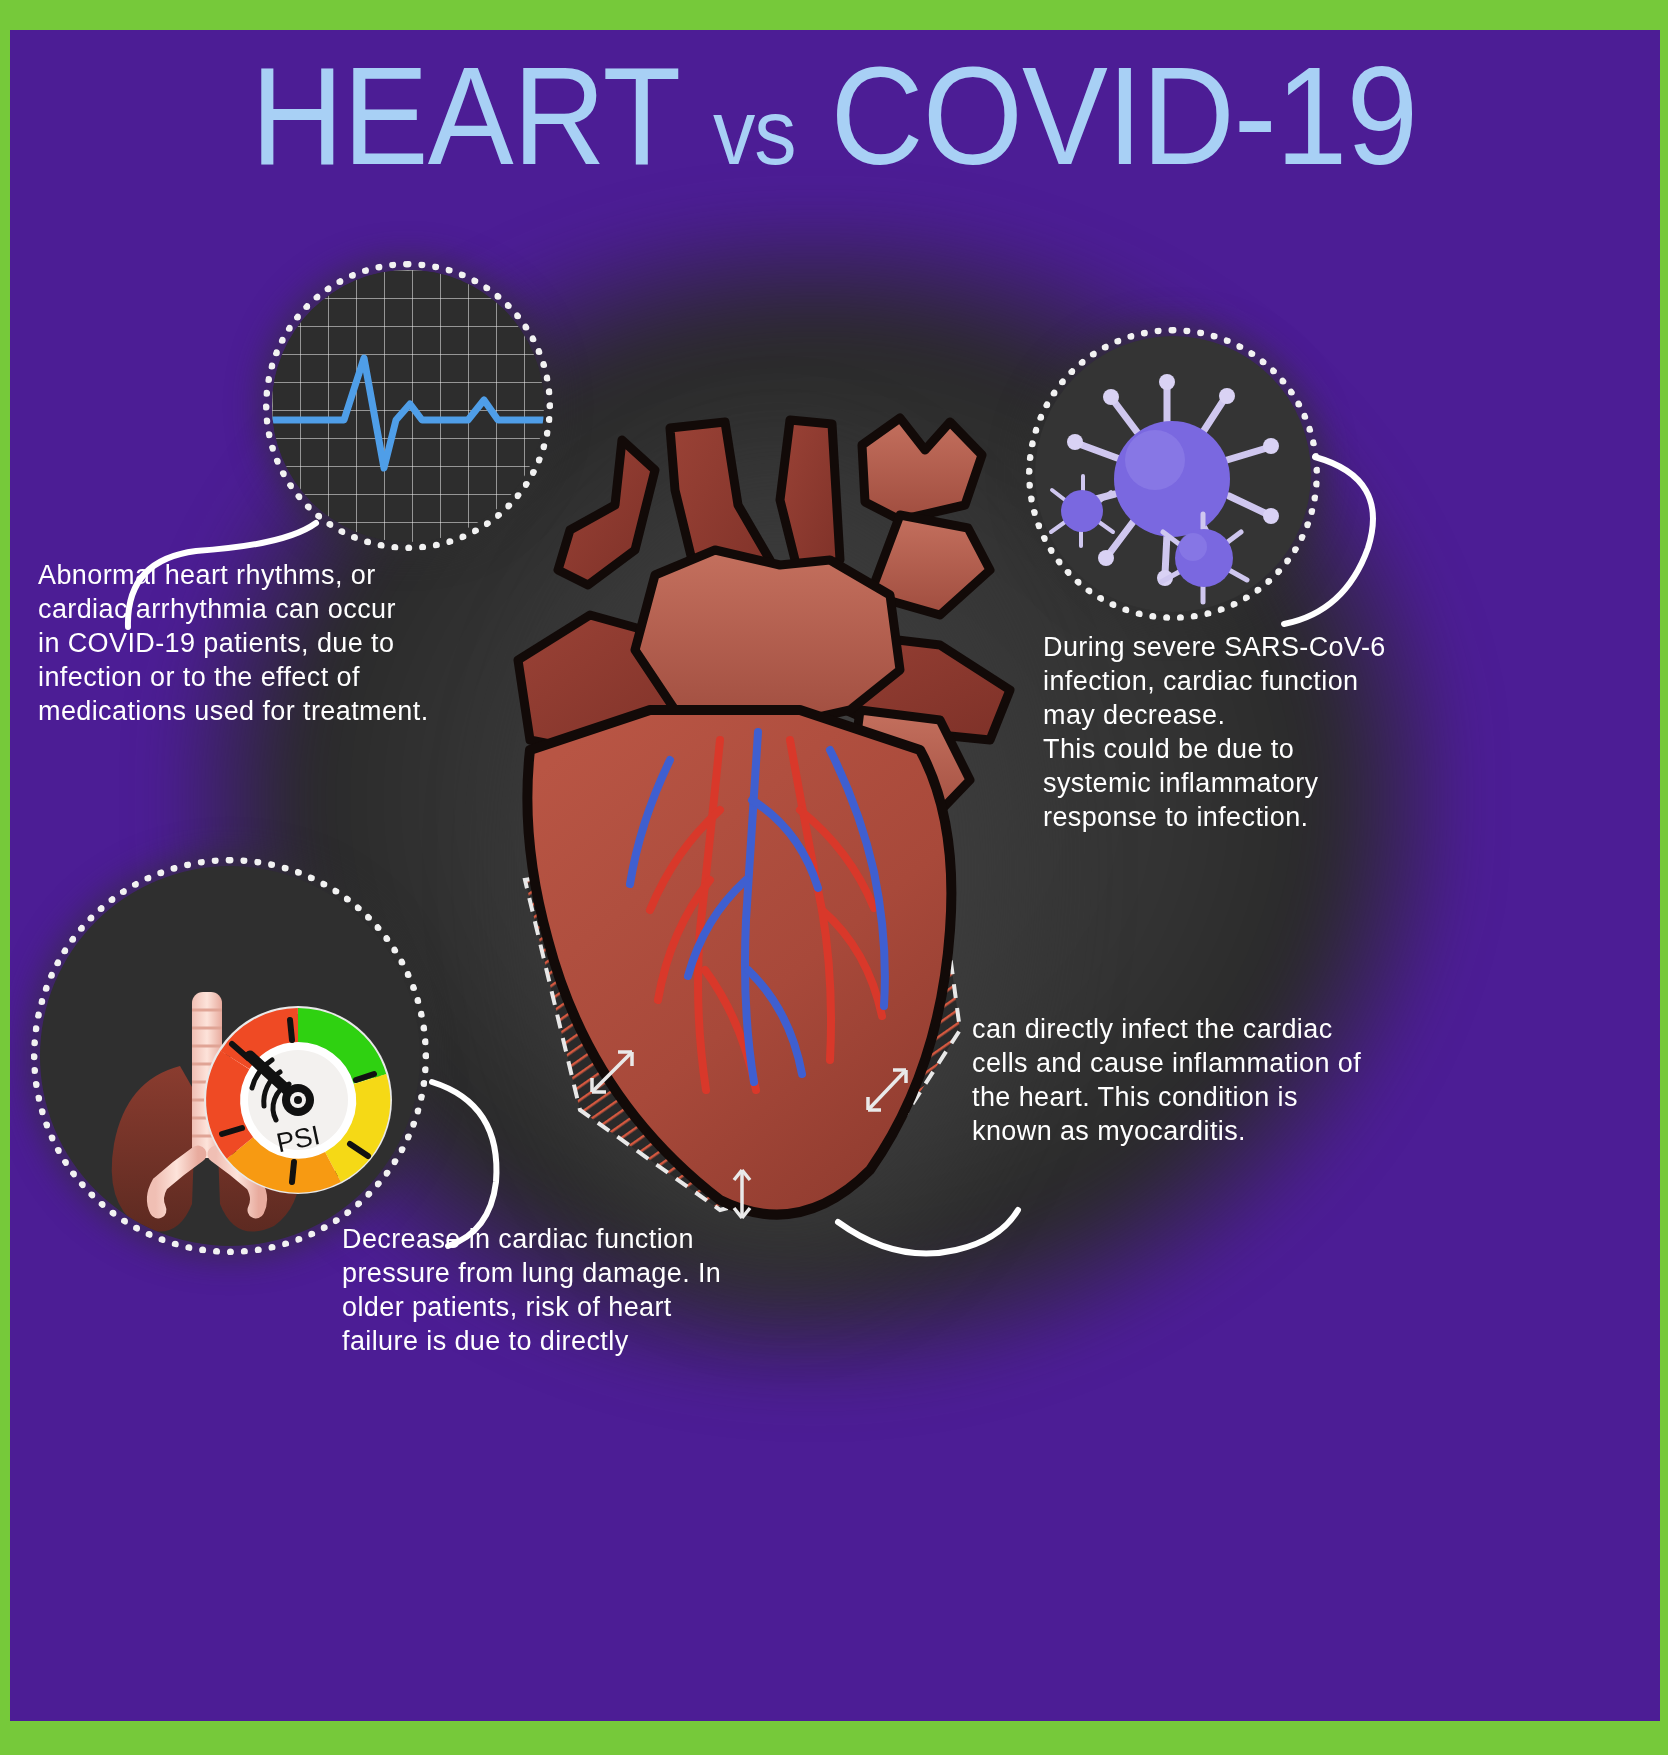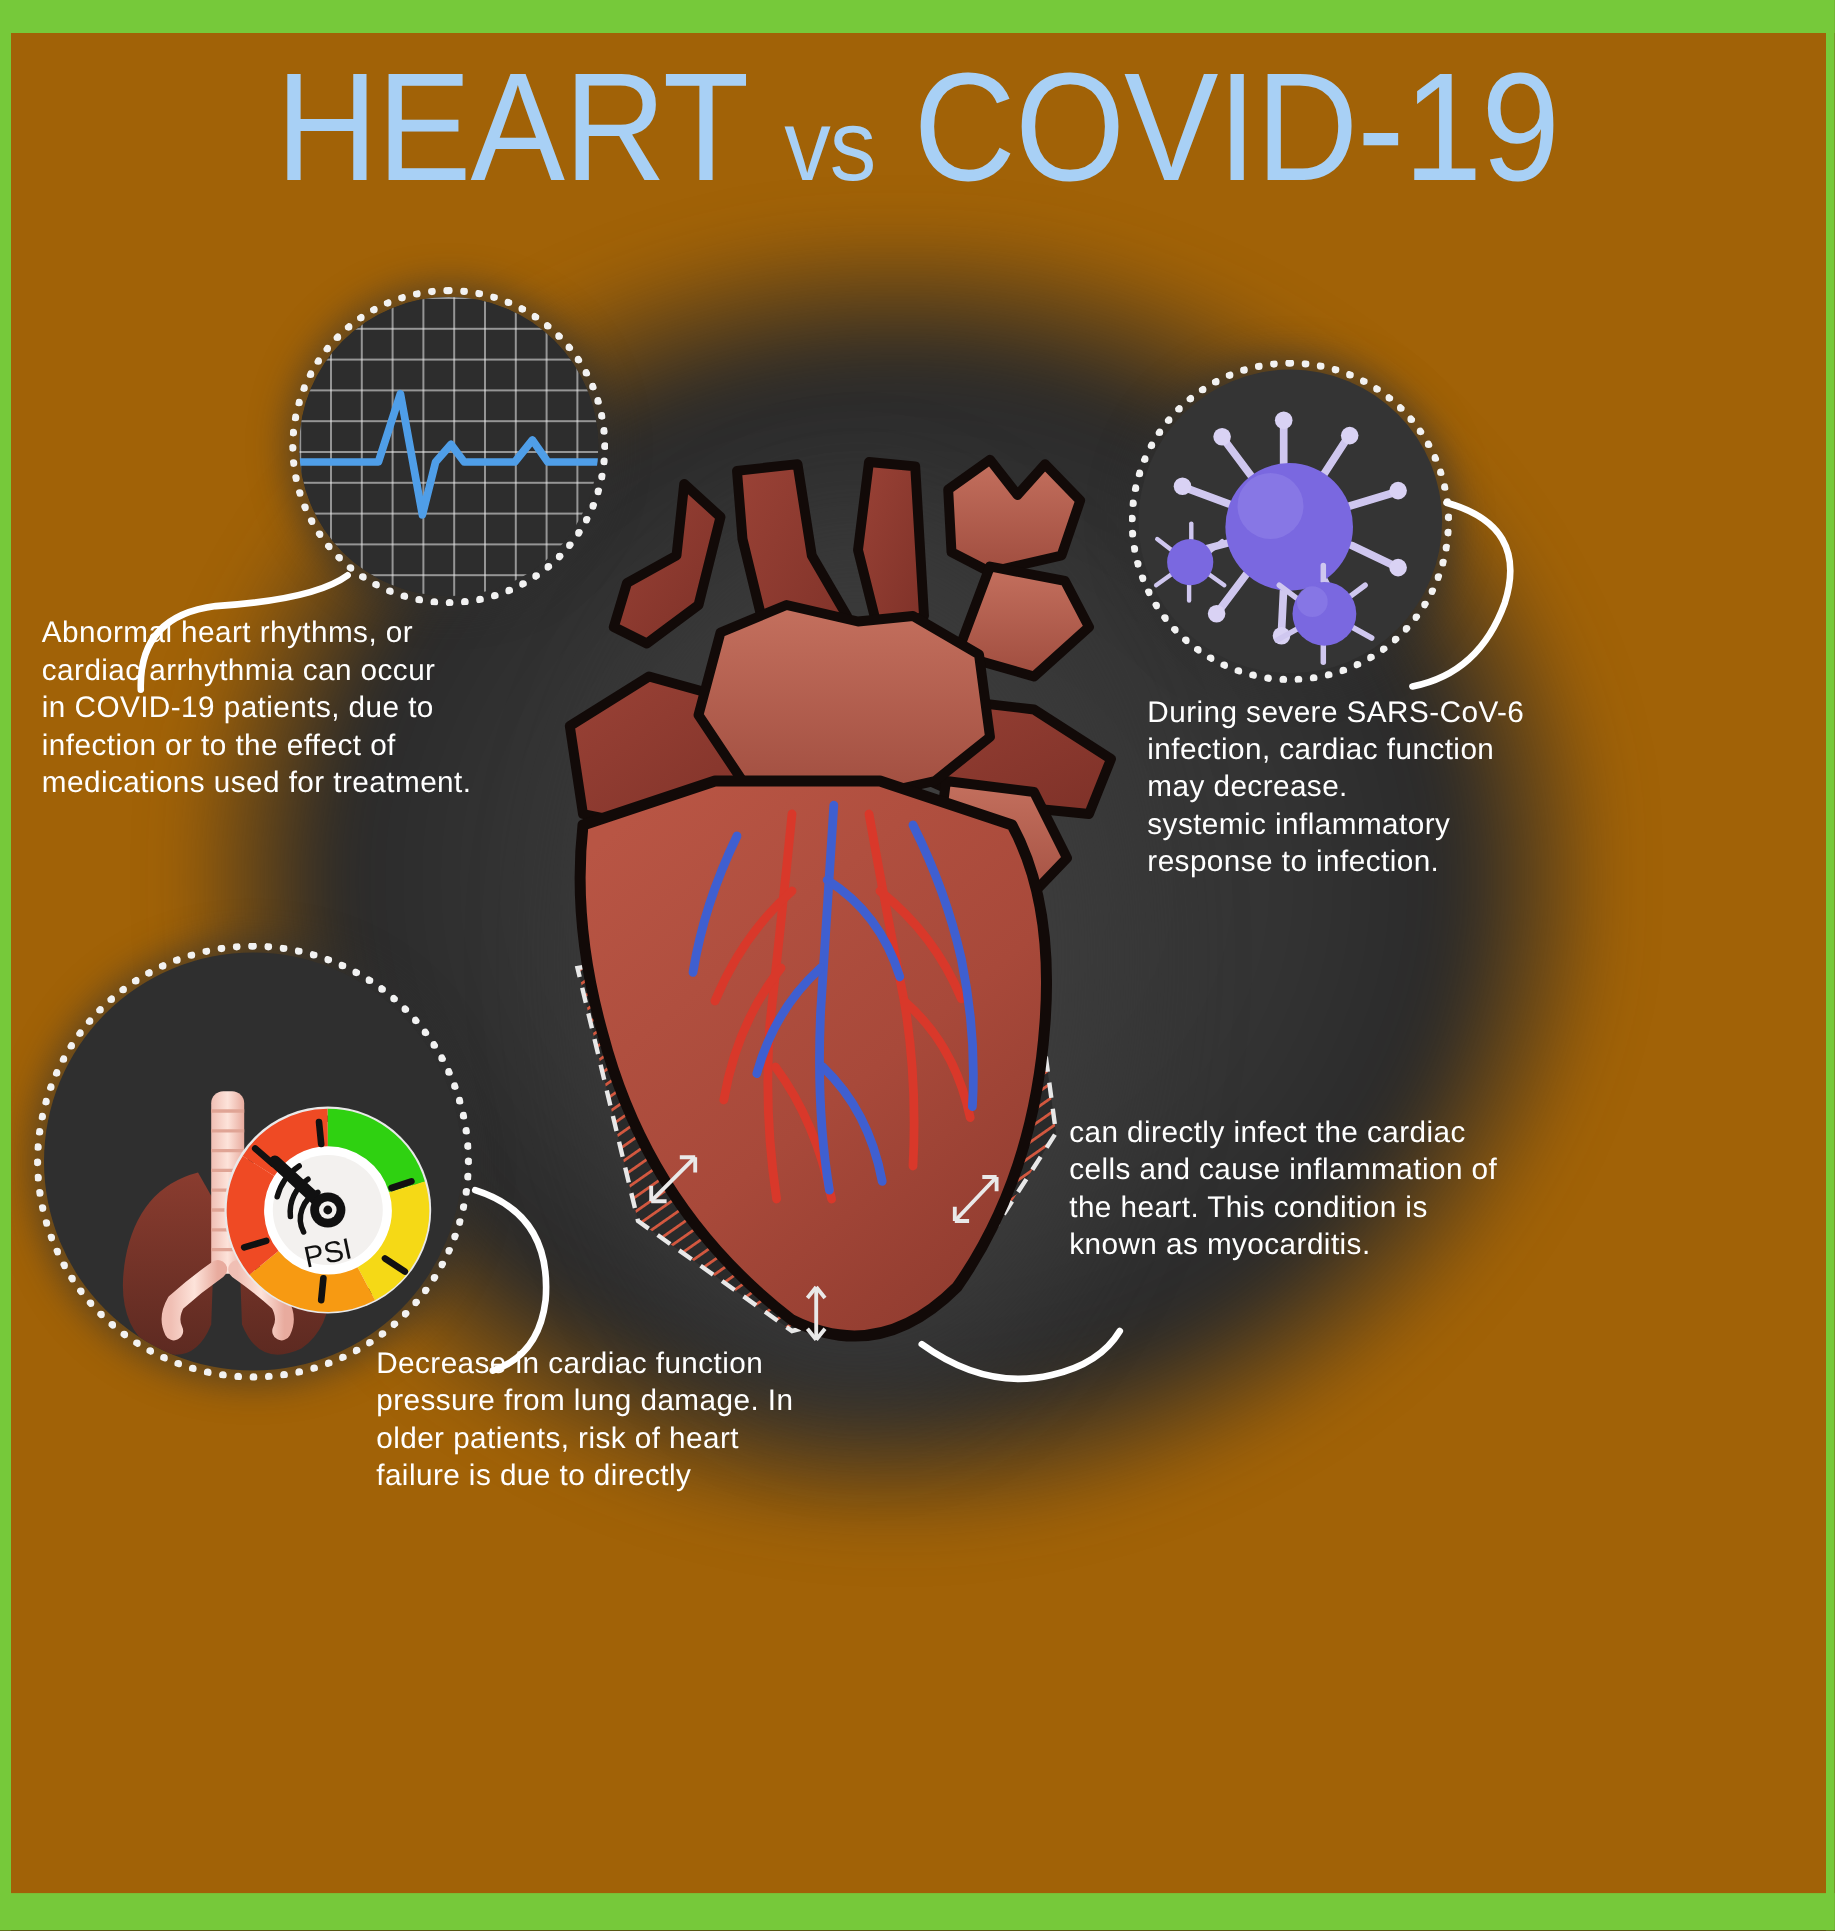--- a/index.html
+++ b/index.html
@@ -1,19 +1,19 @@
 <!DOCTYPE html>
 <html><head>
 <meta charset="utf-8">
 <style>
   html,body{margin:0;padding:0;background:#111;}
   body{width:1668px;height:1755px;position:relative;overflow:hidden;
        font-family:"Liberation Sans",sans-serif;}
 
-  .stage{position:absolute;inset:0;background:#a16207;}
+  .stage{position:absolute;inset:0;background:#4c1d95;}
 
   
   .bar-top{position:absolute;left:0;top:0;width:1668px;height:30px;background:#76c93a;}
   .bar-bottom{position:absolute;left:0;bottom:0;width:1668px;height:34px;background:#76c93a;}
   .bar-left{position:absolute;left:0;top:0;width:10px;height:1755px;background:#76c93a;}
   .bar-right{position:absolute;right:0;top:0;width:8px;height:1755px;background:#76c93a;}
 
   
   .blob{position:absolute;left:170px;top:210px;width:1290px;height:1310px;
         background:radial-gradient(ellipse 58% 52% at 50% 45%, #3a3a3a 0%, #343434 45%, #2a2a2a 68%, rgba(26,26,26,0) 88%);
@@ -315,20 +315,21 @@
     <span>cardiac arrhythmia can occur</span>
     <span>in COVID-19 patients, due to</span>
     <span>infection or to the effect of</span>
     <span class="last">medications used for treatment.</span>
   </div>
 
   <div class="para" id="para-sars">
     <span>During severe SARS-CoV-6</span>
     <span>infection, cardiac function</span>
     <span class="last">may decrease.</span>
+    <span>This could be due to</span>
     <span>systemic inflammatory</span>
     <span class="last">response to infection.</span>
   </div>
 
   <div class="para" id="para-myocarditis">
     <span>can directly infect the cardiac</span>
     <span>cells and cause inflammation of</span>
     <span>the heart. This condition is</span>
     <span class="last">known as myocarditis.</span>
   </div>

